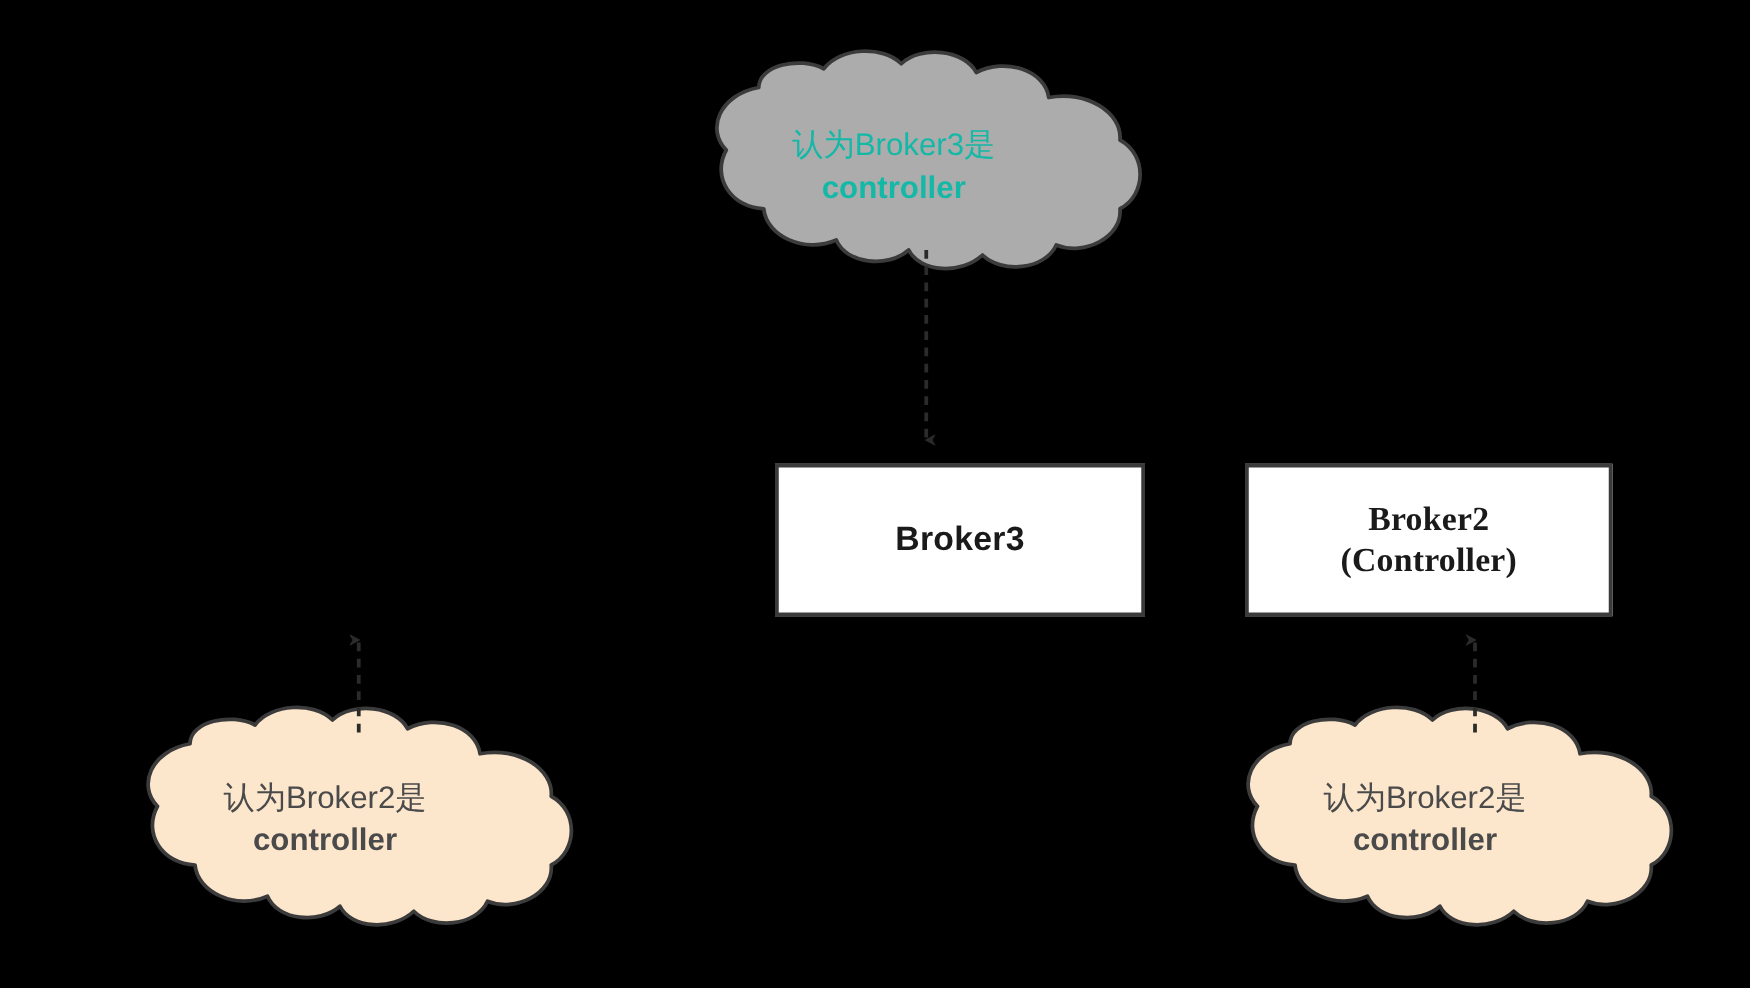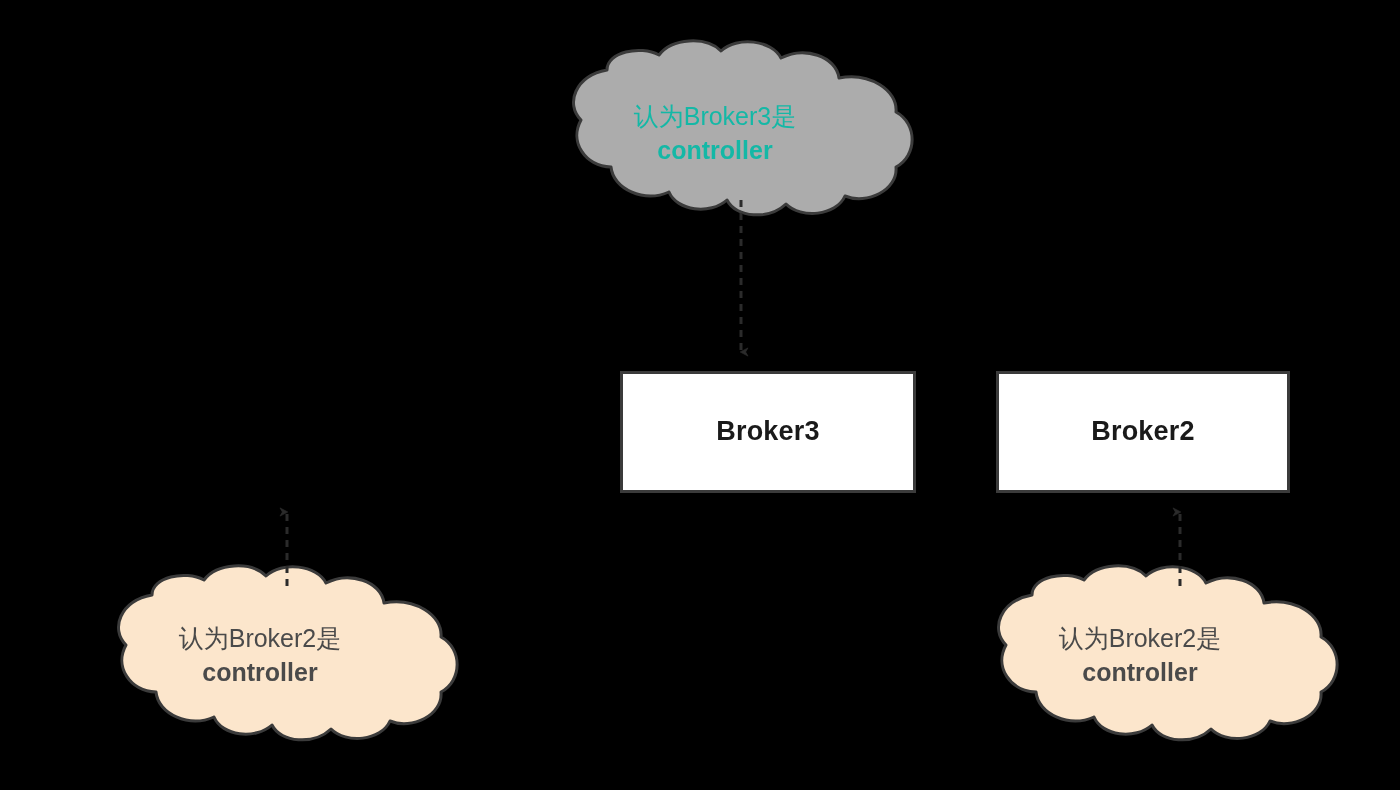--- a/index.html
+++ b/index.html
@@ -43,21 +43,21 @@
     font-weight: bold;
     font-size: 27px;
     line-height: 1.24;
     letter-spacing: 0.2px;
   }
   .broker-label .sub {
     display: block;
   }
   #broker1-box { left: 117px;  top: 371px; width: 295px; height: 122px; }
   #broker3-box { left: 572px;  top: 371px; width: 296px; height: 122px; margin-left: 48px; }
-  #broker2-box { left: 996px;  top: 371px; width: 294px; height: 122px; }
+  #broker2-box { left: 996px;  top: 371px; width: 294px; height: 122px; font-family: Liberation Serif, serif; }
 
   
   .cloud-text {
     position: absolute;
     text-align: center;
     line-height: 1.34;
     font-size: 25px;
     pointer-events: none;
   }
   .cloud-text .line2 { display: block; font-weight: bold; }
@@ -166,16 +166,17 @@
 
   <div class="broker-box" id="broker3-box">
     <div class="broker-label">
       <span>Broker3</span>
     </div>
   </div>
 
   <div class="broker-box" id="broker2-box">
     <div class="broker-label">
       <span>Broker2</span>
+      <span class="sub">(Controller)</span>
     </div>
   </div>
 
 </div>
 
 </body></html>

